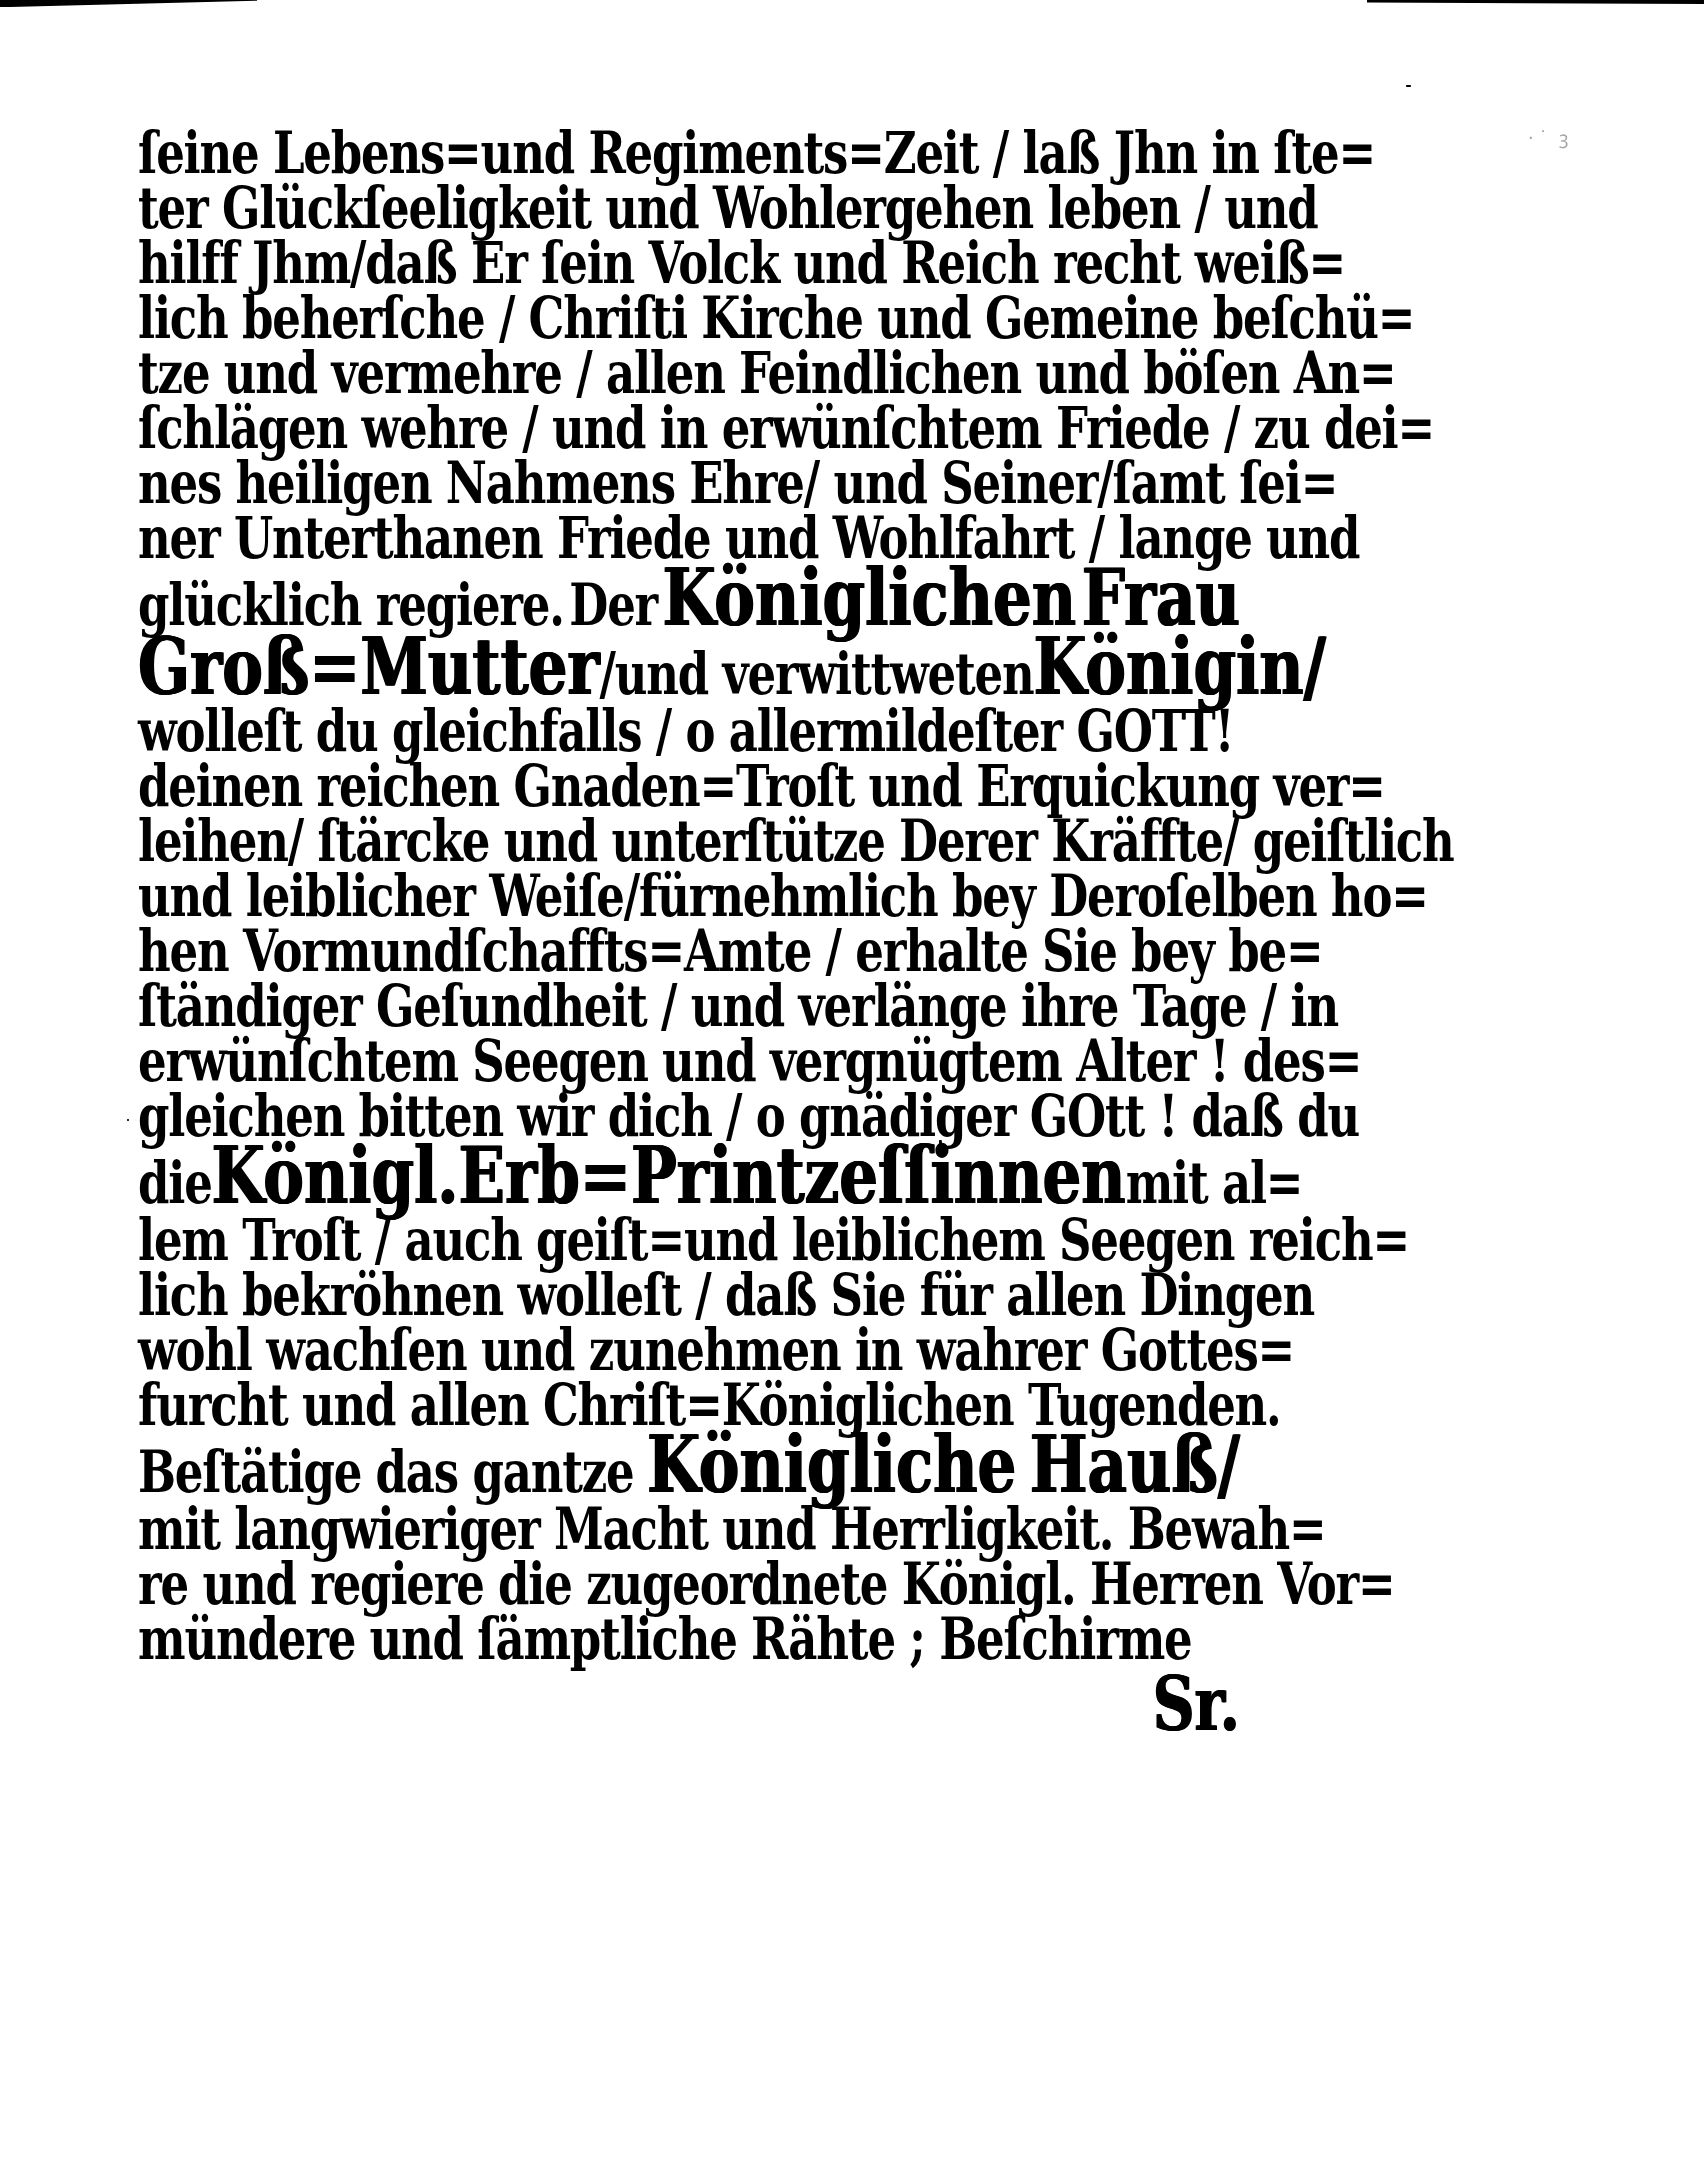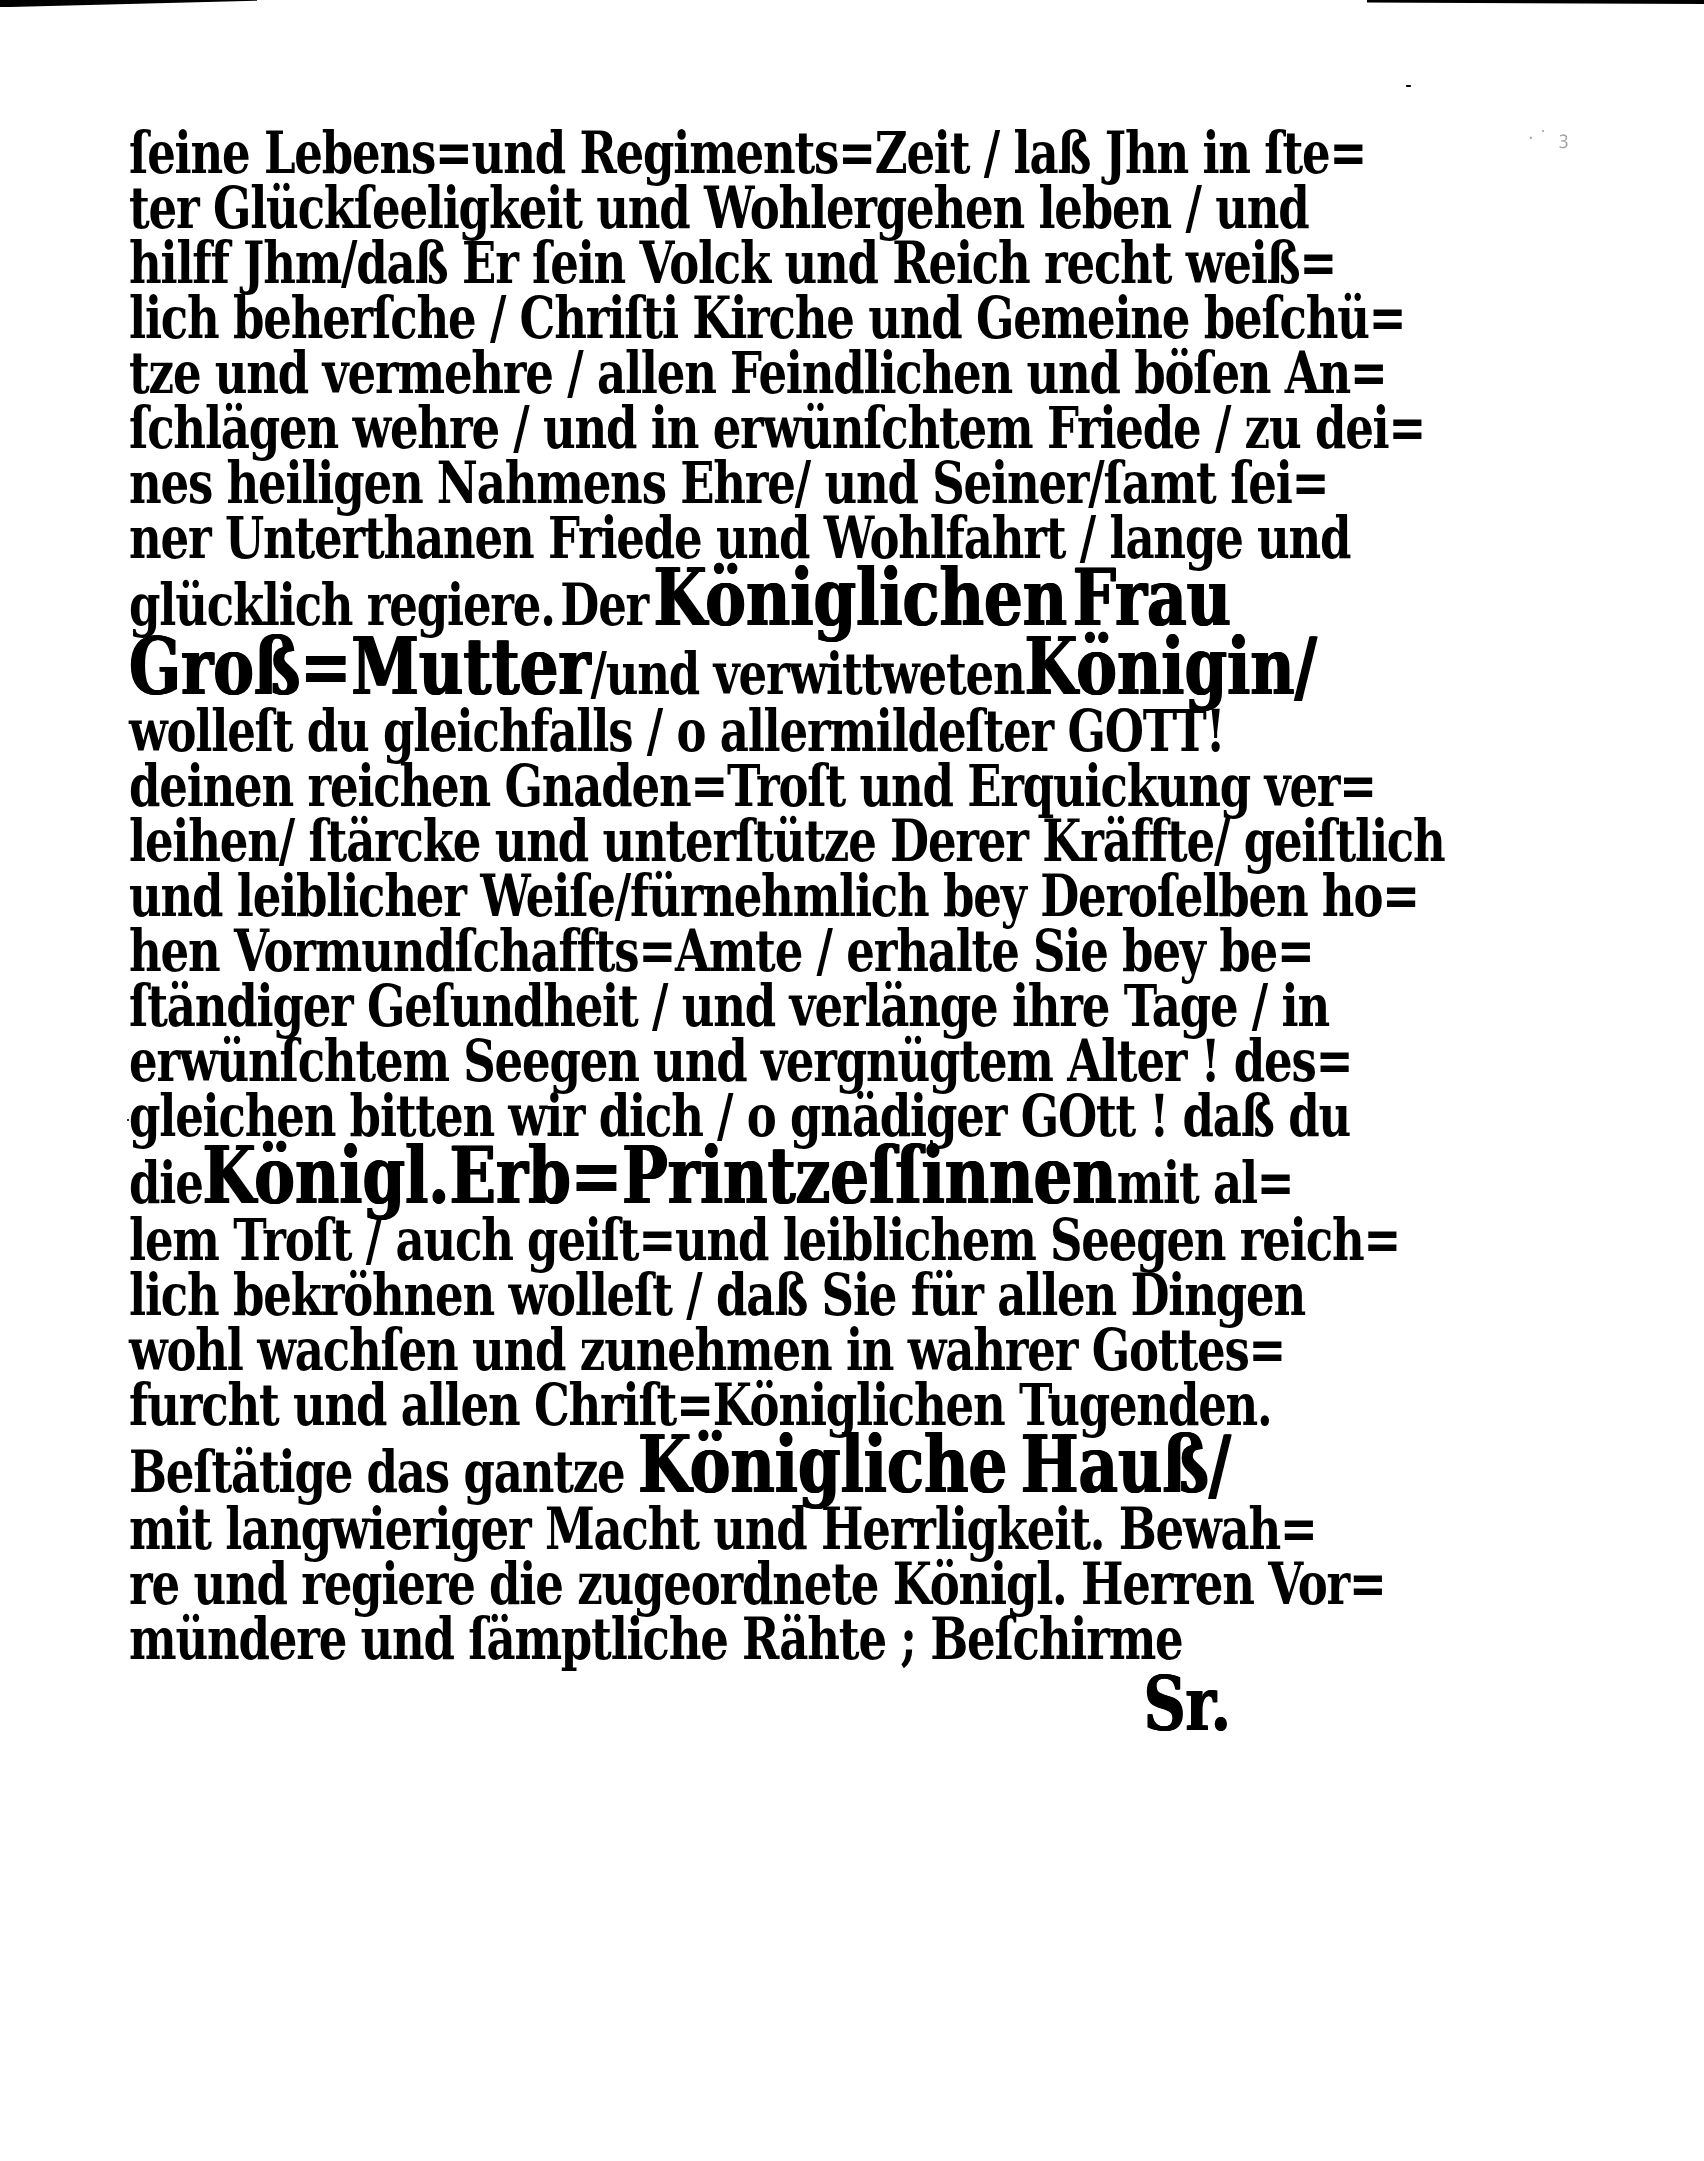--- a/index.html
+++ b/index.html
@@ -40,21 +40,21 @@
       left: 1528px; top: 125px;
       width: 72px; height: 48px;
       font-family: "DejaVu Sans", sans-serif;
       font-size: 17.7px;
       color: #555;
       letter-spacing: 4.8px;
       opacity: 0.55;
     }
     .text-block {
       position: absolute;
-      left: 129px;
+      left: 138px;
       top: 133px;
       width: 1102px;
     }
     .line {
       display: flex;
       justify-content: space-between;
       align-items: baseline;
       height: 55px;
       white-space: nowrap;
       font-size: 45px;

